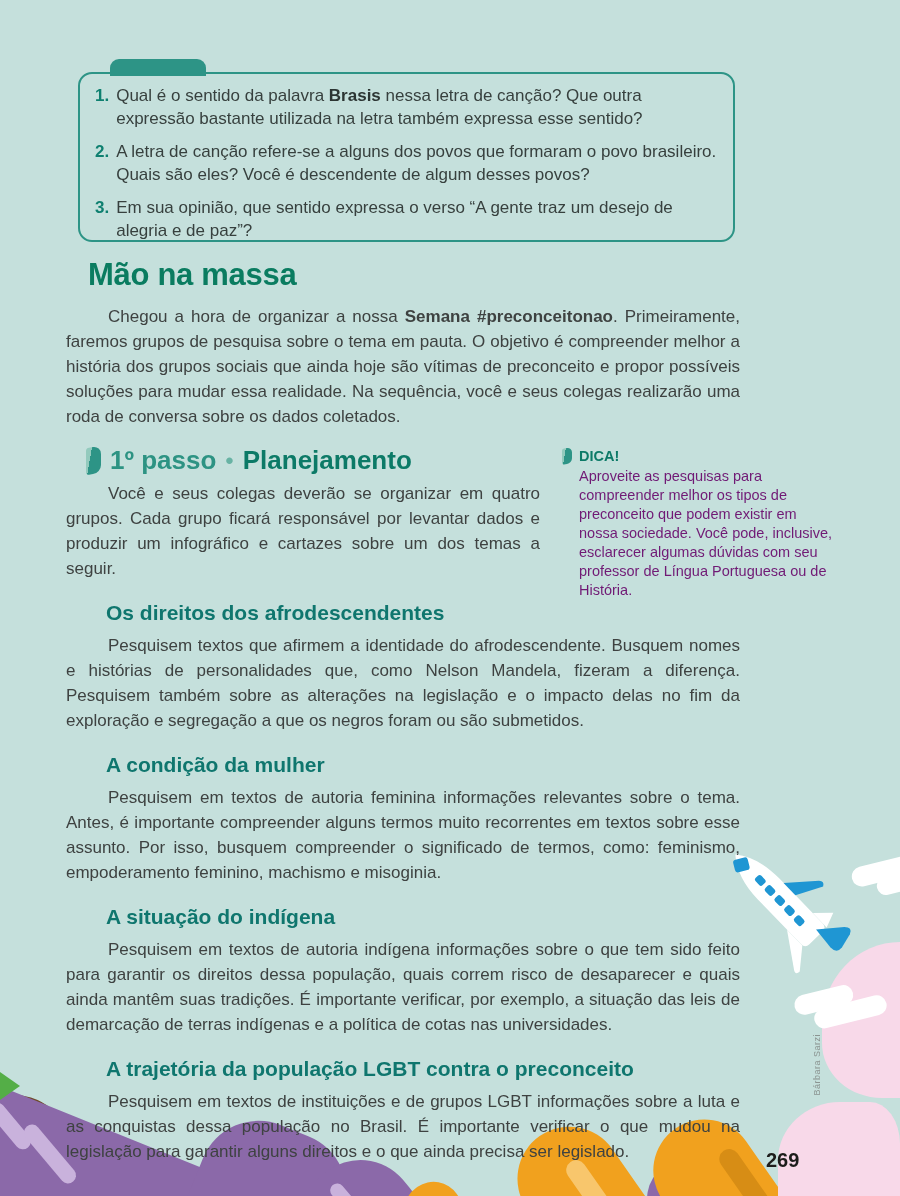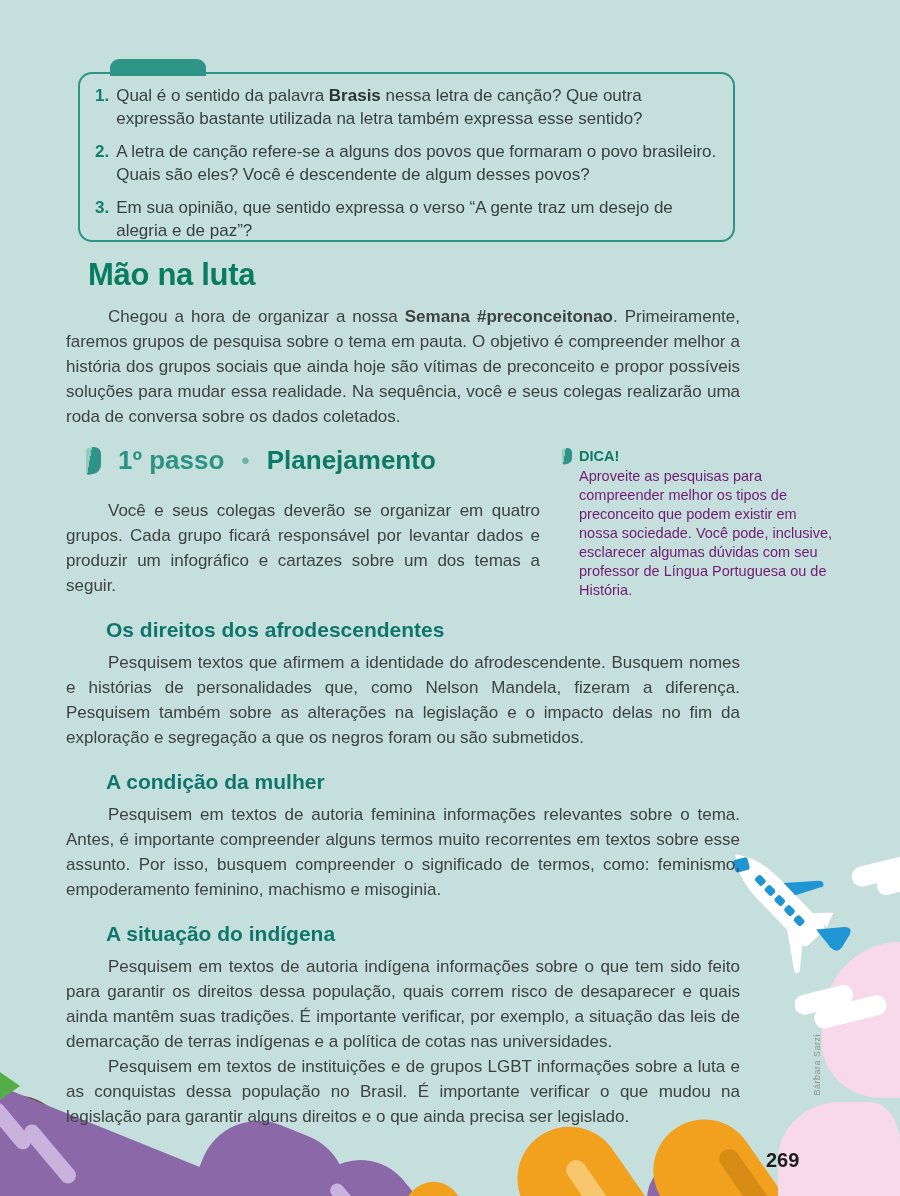--- a/index.html
+++ b/index.html
@@ -18,21 +18,21 @@
   .q-num{color:#0f8070;font-weight:bold;flex:0 0 auto;}
   .q-text{margin:0;}
   .q-text b{font-weight:bold;color:#2c3533;}
 
   
   .content{position:absolute;left:66px;top:258px;width:674px;z-index:2;}
   h1.main-title{font-size:31px;line-height:34px;color:#0a7c60;margin:0 0 12px 22px;
                 font-weight:bold;letter-spacing:-0.3px;}
   .para{text-align:justify;text-indent:42px;font-size:17px;line-height:25px;
         color:#3e4241;margin:0;}
-  .step-heading{display:flex;align-items:center;gap:17px;margin:16px 0 22px 20px;}
+  .step-heading{display:flex;align-items:center;gap:9px;margin:16px 0 5px 20px;}
   .bookmark-icon{display:inline-block;width:15px;height:27px;border-radius:3px 8px 8px 3px;
         background:linear-gradient(100deg,#93cabd 0%,#93cabd 30%,#2d9486 30%);
         transform:skewY(-8deg);}
   .bookmark-icon.small{width:10px;height:16px;border-radius:2px 5px 5px 2px;}
   .step-label{font-size:26px;font-weight:bold;color:#2d9383;}
   .step-sep{font-size:24px;color:#68b3a4;}
   .step-name{font-size:26px;font-weight:bold;color:#0c7a67;}
   .step-body{width:474px;}
   h2.section-title{font-size:21px;line-height:26px;color:#0f766e;margin:19px 0 7px 40px;
                    font-weight:bold;}
@@ -154,41 +154,42 @@
       <span class="q-num">2.</span>
       <p class="q-text"><span>A letra de canção refere-se a alguns dos povos que formaram o povo brasileiro. Quais são eles? Você é descendente de algum desses povos?</span><b></b><span></span></p>
     </div>
     <div class="q-item">
       <span class="q-num">3.</span>
       <p class="q-text"><span>Em sua opinião, que sentido expressa o verso “A gente traz um desejo de alegria e de paz”?</span><b></b><span></span></p>
     </div>
   </div>
 
   <div class="content">
-    <h1 class="main-title">Mão na luta</h1>
+    <h1 class="main-title">Mão na massa</h1>
 
     <p class="para intro"><span>Chegou a hora de organizar a nossa </span><b>Semana #preconceitonao</b><span>. Primeiramente, faremos grupos de pesquisa sobre o tema em pauta. O objetivo é compreender melhor a história dos grupos sociais que ainda hoje são vítimas de preconceito e propor possíveis soluções para mudar essa realidade. Na sequência, você e seus colegas realizarão uma roda de conversa sobre os dados coletados.</span></p>
 
     <div class="step-heading">
       <span class="bookmark-icon"></span>
       <span class="step-label">1º passo</span>
       <span class="step-sep">•</span>
       <span class="step-name">Planejamento</span>
     </div>
     <p class="para step-body">Você e seus colegas deverão se organizar em quatro grupos. Cada grupo ficará responsável por levantar dados e produzir um infográfico e cartazes sobre um dos temas a seguir.</p>
 
     <h2 class="section-title">Os direitos dos afrodescendentes</h2>
     <p class="para">Pesquisem textos que afirmem a identidade do afrodescendente. Busquem nomes e histórias de personalidades que, como Nelson Mandela, fizeram a diferença. Pesquisem também sobre as alterações na legislação e o impacto delas no fim da exploração e segregação a que os negros foram ou são submetidos.</p>
 
     <h2 class="section-title">A condição da mulher</h2>
     <p class="para">Pesquisem em textos de autoria feminina informações relevantes sobre o tema. Antes, é importante compreender alguns termos muito recorrentes em textos sobre esse assunto. Por isso, busquem compreender o significado de termos, como: feminismo, empoderamento feminino, machismo e misoginia.</p>
 
     <h2 class="section-title">A situação do indígena</h2>
     <p class="para">Pesquisem em textos de autoria indígena informações sobre o que tem sido feito para garantir os direitos dessa população, quais correm risco de desaparecer e quais ainda mantêm suas tradições. É importante verificar, por exemplo, a situação das leis de demarcação de terras indígenas e a política de cotas nas universidades.</p>
 
+    <h2 class="section-title">A trajetória da população LGBT contra o preconceito</h2>
     <p class="para">Pesquisem em textos de instituições e de grupos LGBT informações sobre a luta e as conquistas dessa população no Brasil. É importante verificar o que mudou na legislação para garantir alguns direitos e o que ainda precisa ser legislado.</p>
   </div>
 
   <div class="tip">
     <div class="tip-head">
       <span class="bookmark-icon small"></span>
       <span class="tip-label">DICA!</span>
     </div>
     <p class="tip-body">Aproveite as pesquisas para compreender melhor os tipos de preconceito que podem existir em nossa sociedade. Você pode, inclusive, esclarecer algumas dúvidas com seu professor de Língua Portuguesa ou de História.</p>
   </div>

